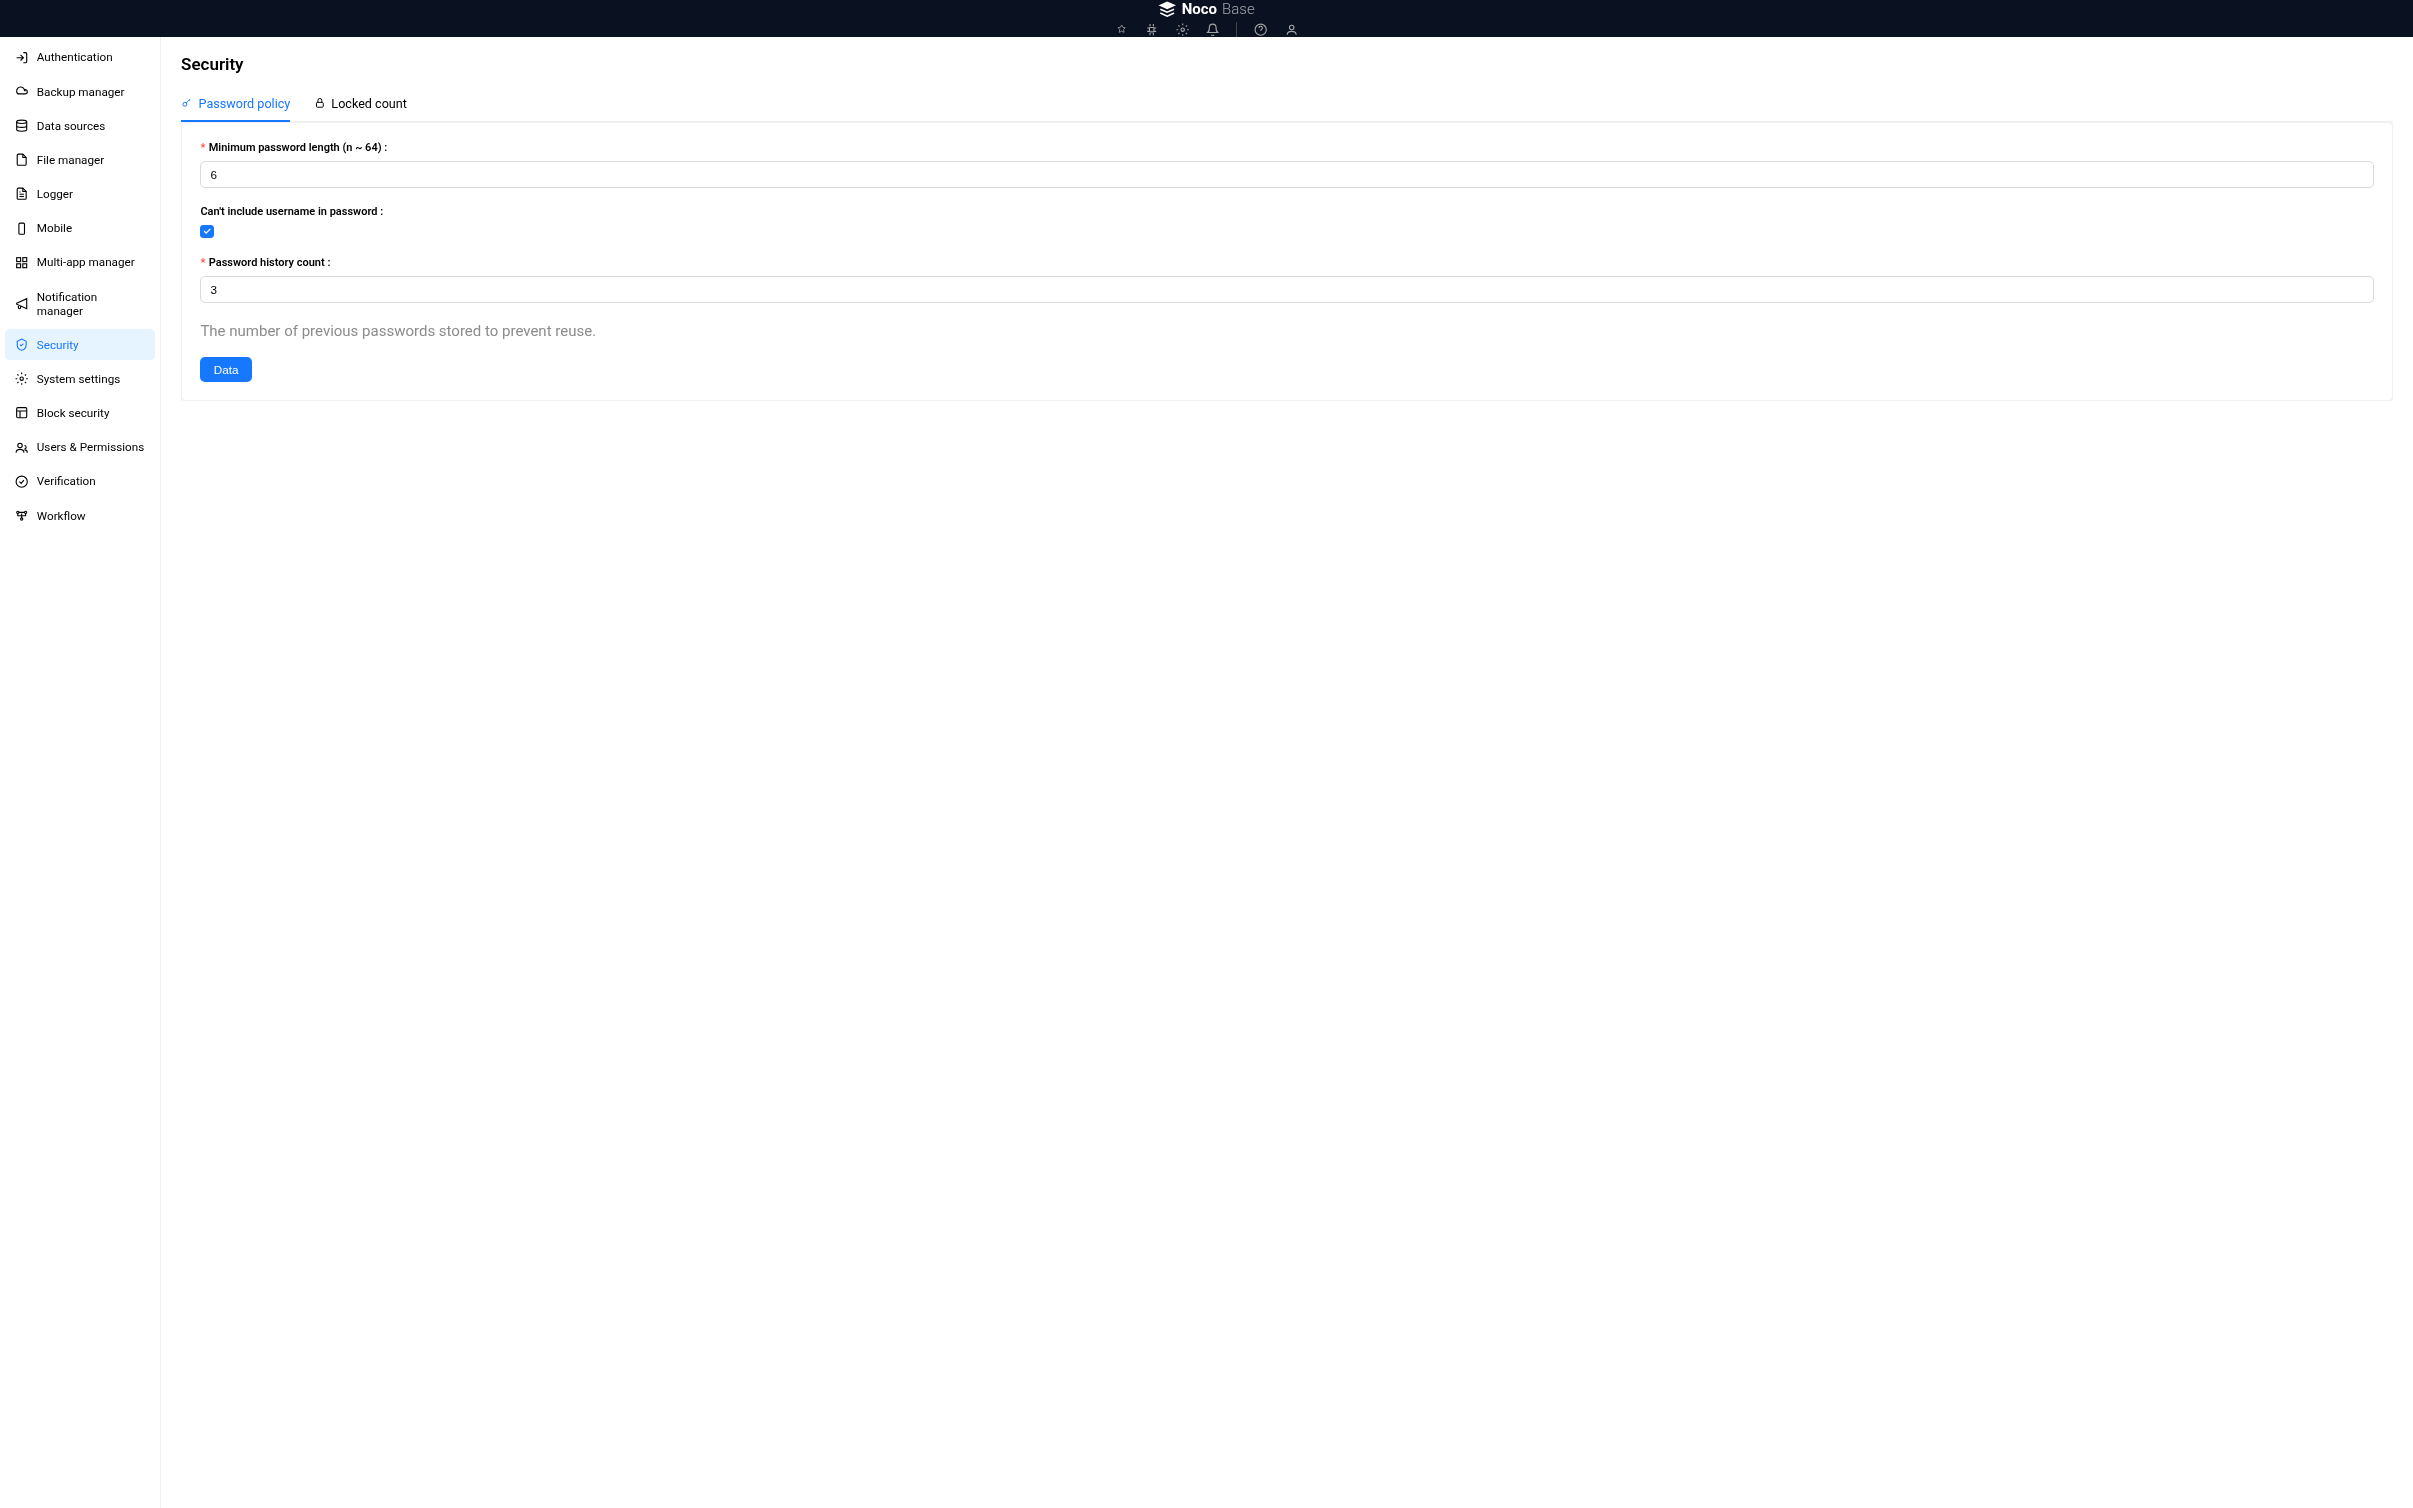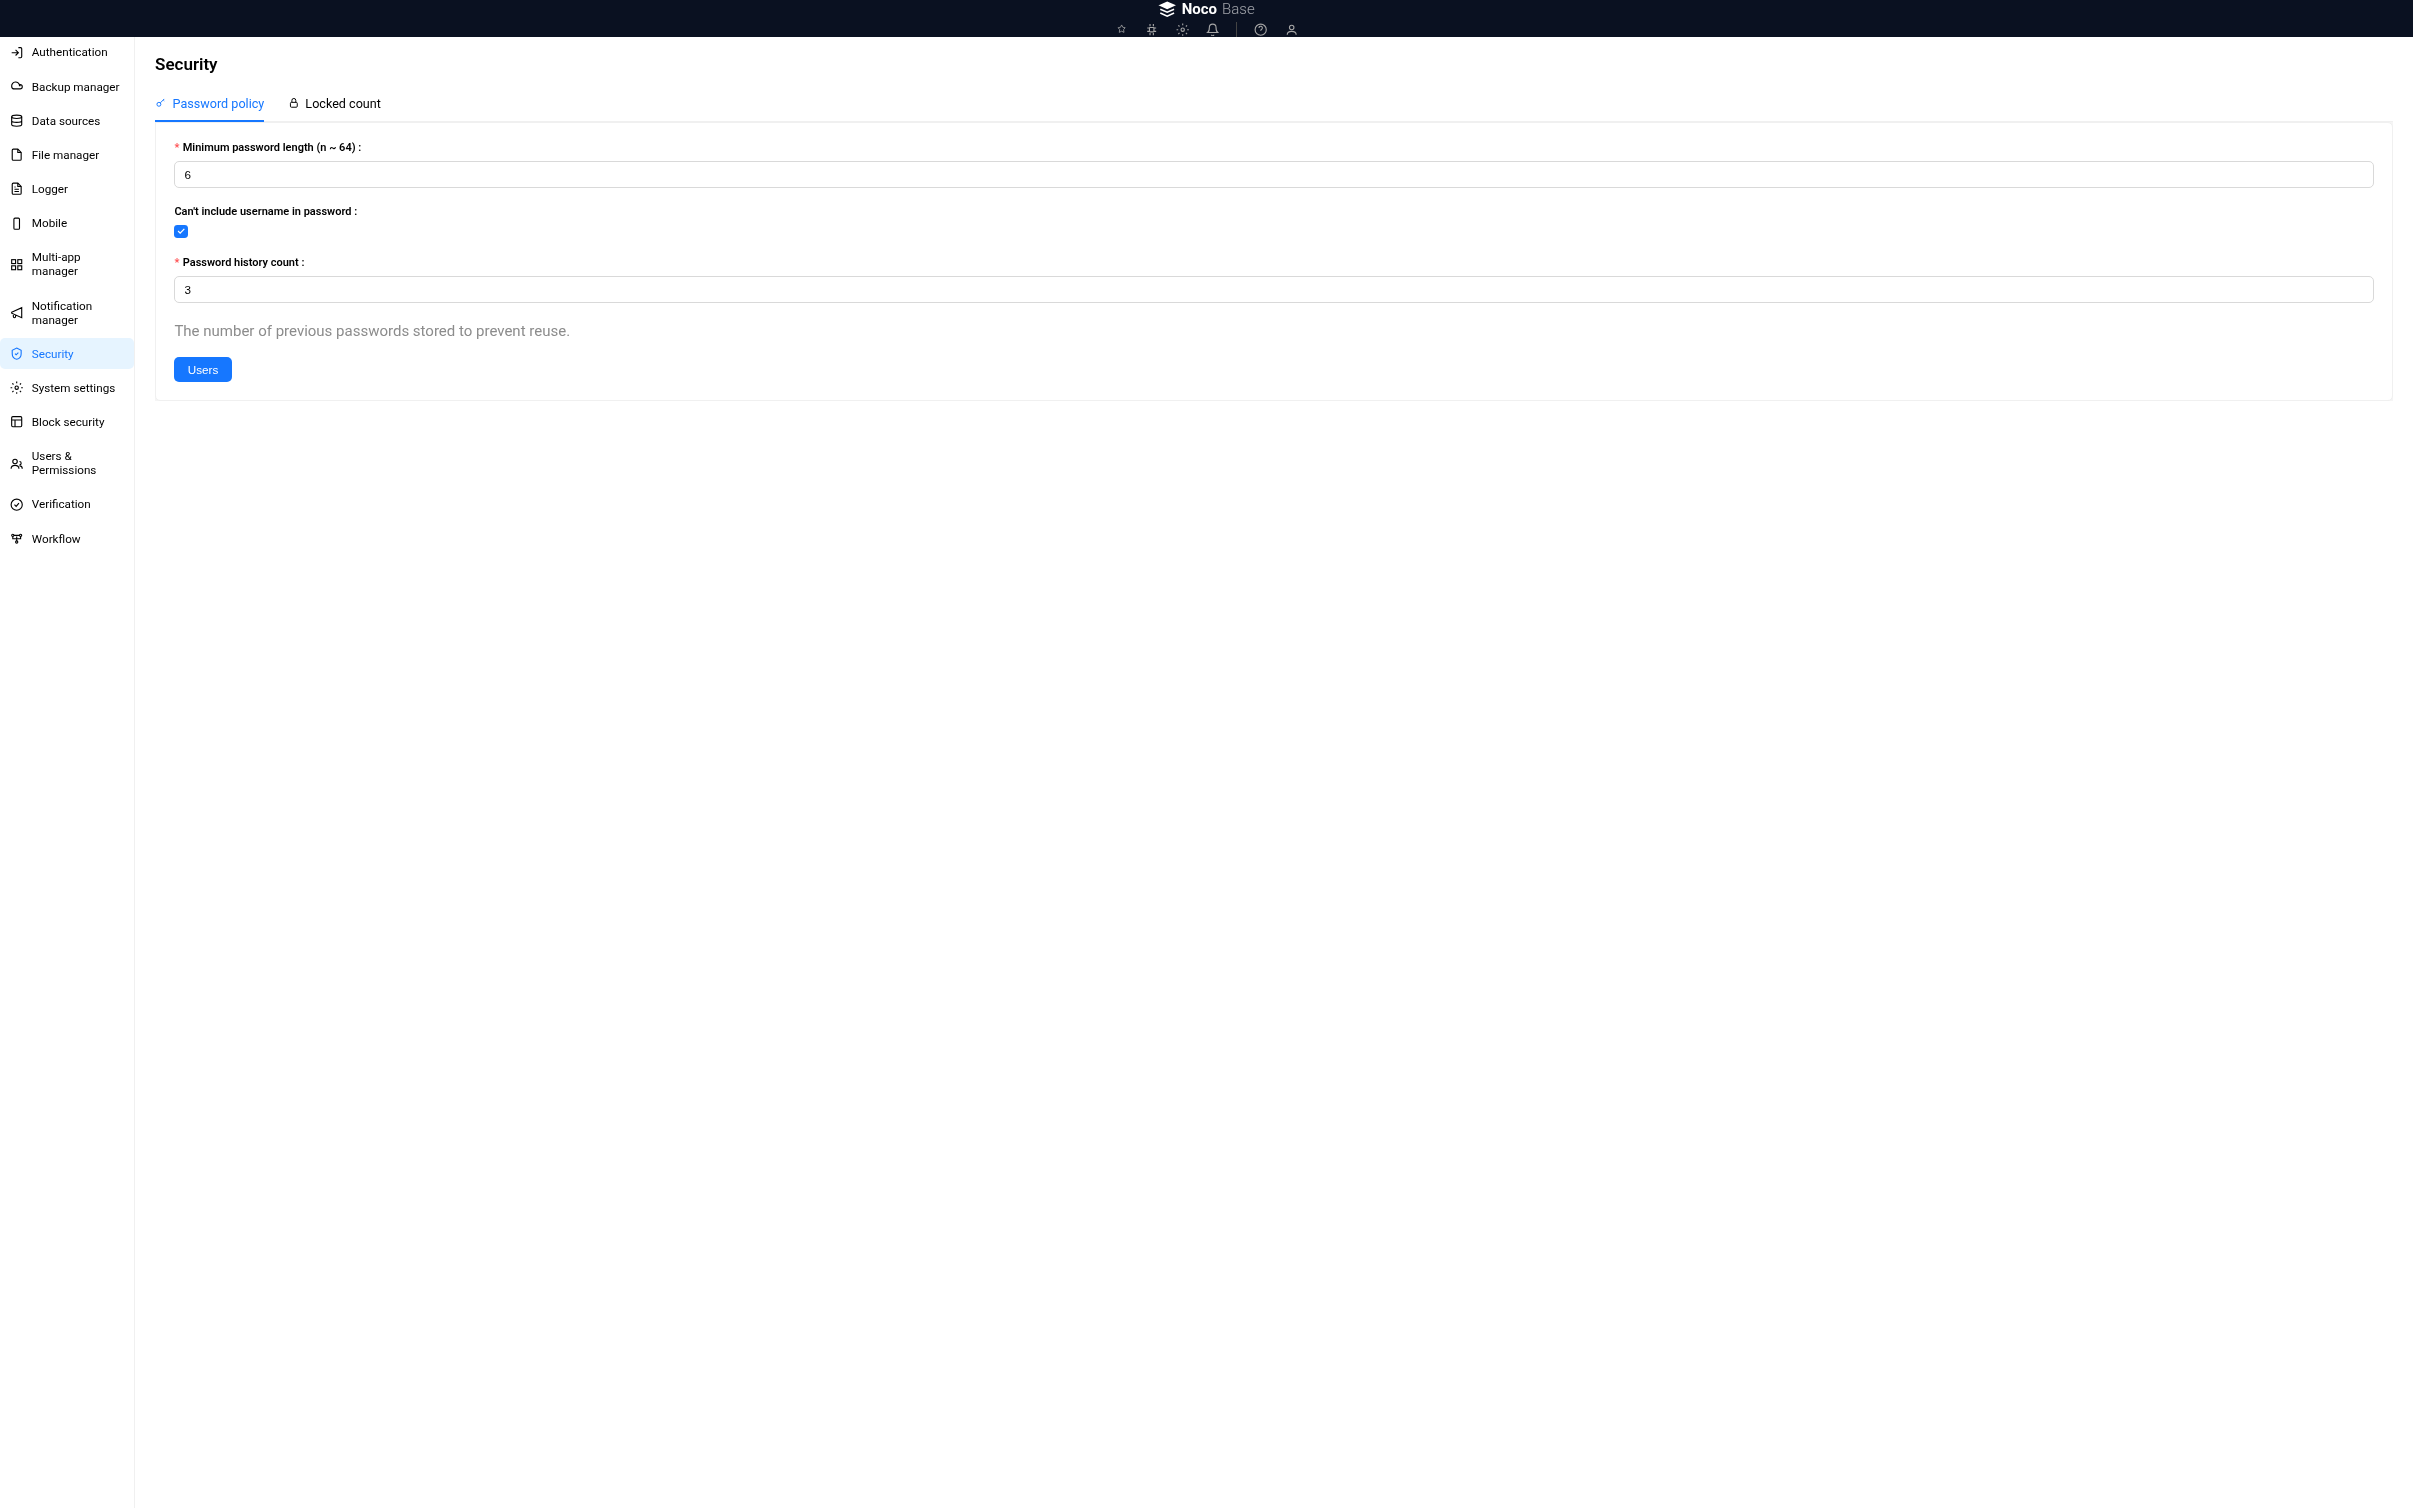--- a/index.html
+++ b/index.html
@@ -37,22 +37,23 @@
       width: 13.4px; height: 13.4px;
       color: #a6a6a6;
       cursor: pointer;
       display: inline-flex;
     }
     .header-divider {
       width: 0.8px; height: 15px; background: #444;
     }
     .container { display: flex; height: calc(100vh - 37px); }
     .sidebar {
-      width: 135px;
+      width: 161px;
       border-right: 0.8px solid #f0f0f0;
+      padding: 5px;
     }
     .sidebar-item {
       display: flex;
       align-items: center;
       gap: 8.4px;
       padding: 8.4px 10px;
       border-radius: 5px;
       cursor: pointer;
       font-size: 11.7px;
       color: #000;
@@ -403,18 +404,18 @@
               </svg>
           </span>
         </div>
 
         <div class="form-row">
           <label class="form-label"><span class="req">*</span><span>Password history count :</span></label>
           <input class="input" type="text" value="3" style="">
           <div class="help-text">The number of previous passwords stored to prevent reuse.</div>
         </div>
 
-        <button class="btn-primary">Users</button>
+        <button class="btn-primary">Data</button>
       </div>
     </div>
   </div>
 </div>
 
 
 </body></html>

